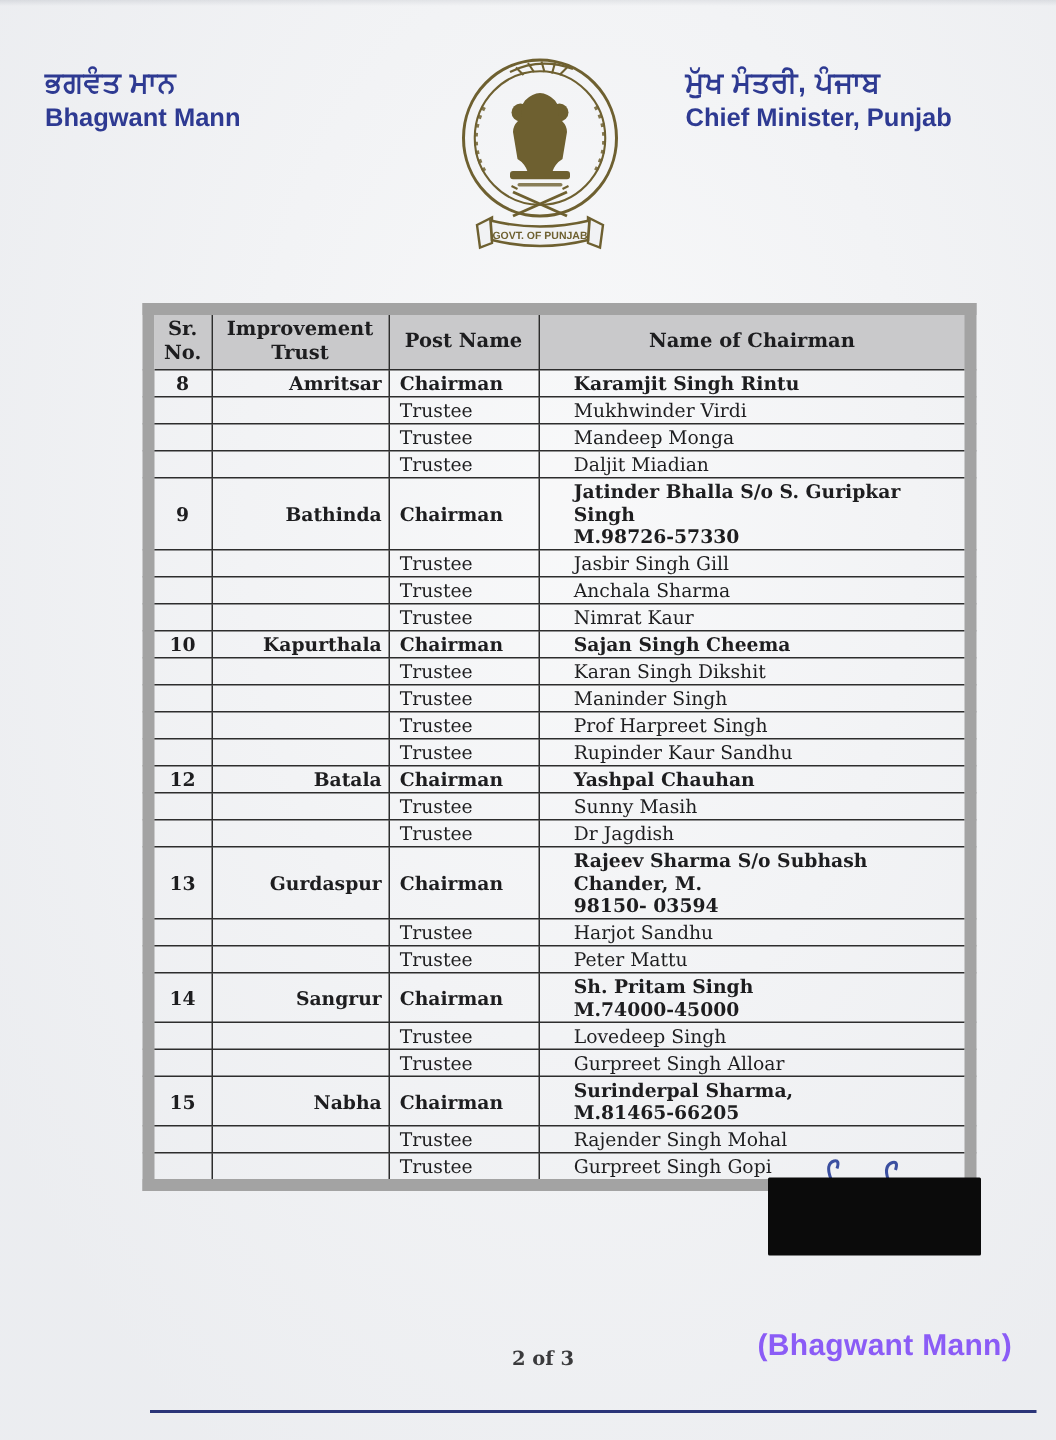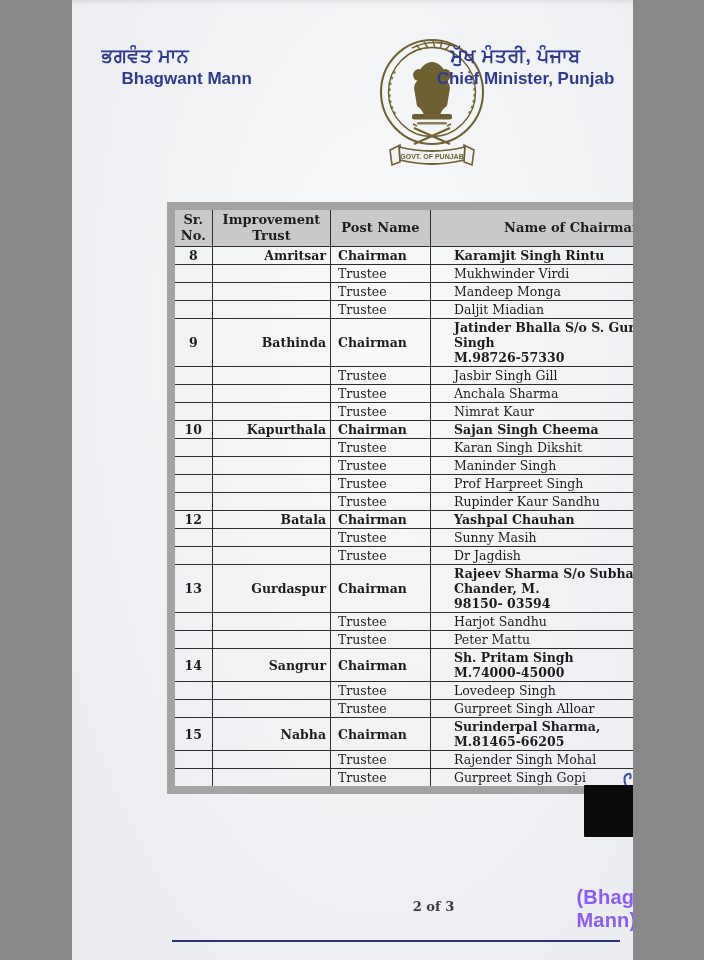--- a/index.html
+++ b/index.html
@@ -1,35 +1,35 @@
 <!DOCTYPE html>
 <html><head>
 <meta charset="utf-8">
 <style>
   html,body { margin:0; padding:0; background:#888; }
   .page {
-    position:relative; width:561px; height:960px; margin:0 auto;
+    position:relative; width:704px; height:960px; margin:0 auto;
     background:#f1f2f4;
     overflow:hidden;
     font-family:"Liberation Sans", sans-serif;
   }
   .page::before { 
     content:""; position:absolute; top:0; left:0; right:0; height:4px;
     background:linear-gradient(#c3c6cc, rgba(255,255,255,0)); opacity:.55; pointer-events:none;
   }
   .page::after { 
     content:""; position:absolute; inset:0; pointer-events:none;
     background:radial-gradient(ellipse at 55% 35%, rgba(255,255,255,.5), rgba(210,214,222,.18) 85%);
   }
 
   
   .hdr-left  { position:absolute; left:30px;  top:44px; color:#2e3a92; z-index:2; }
-  .hdr-right { position:absolute; right:2px; top:44px; width:230px; text-align:center; color:#2e3a92; z-index:2; }
+  .hdr-right { position:absolute; right:17px; top:44px; width:230px; text-align:left; color:#2e3a92; z-index:2; }
   .hdr-pa { font-size:19px; font-weight:bold; line-height:24px; letter-spacing:.5px; }
-  .hdr-en { font-size:17px; font-weight:bold; line-height:22px;margin-left:20px; }
+  .hdr-en { font-size:17px; font-weight:bold; line-height:22px; }
 
   .emblem { position:absolute; left:298px; top:34px; width:124px; height:136px; z-index:2; }
 
   
   .trust-table {
     position:absolute; left:95px; top:202px; width:548px; z-index:2;
     border-collapse:collapse; table-layout:fixed;
     font-family:"DejaVu Serif", serif; color:#1d1d1f;
     border:8px solid #a3a3a3;
   }

